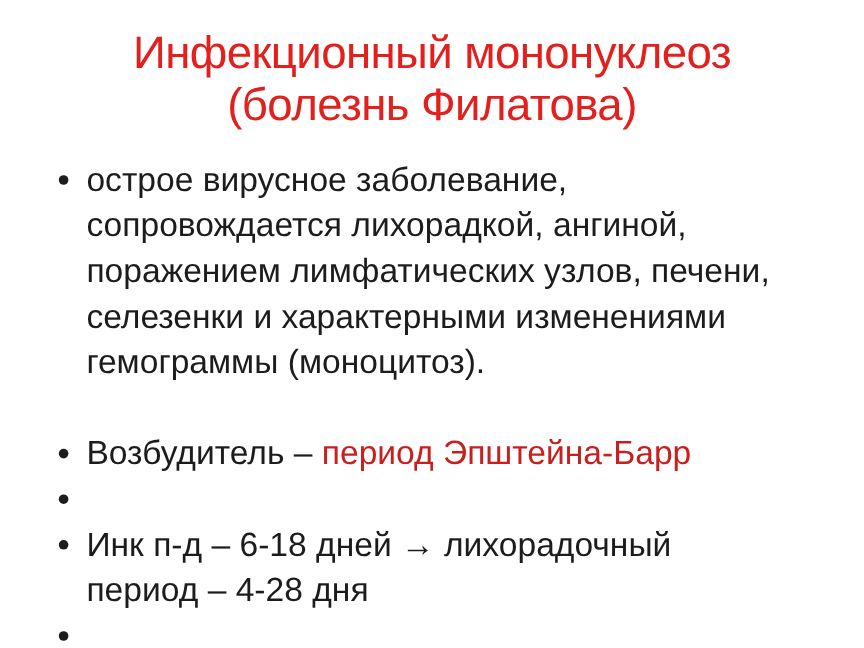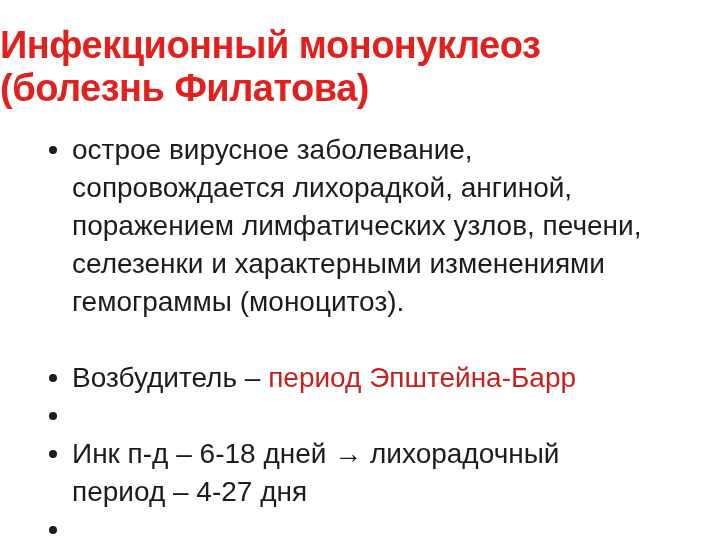--- a/index.html
+++ b/index.html
@@ -17,23 +17,24 @@
     position: relative;
     width: 720px;
     height: 540px;
     background: var(--bg-color, #ffffff);
   }
   .slide-title {
     position: absolute;
     top: 24px;
     left: 0;
     right: 0;
+    text-align: center;
     font-size: 38px;
     line-height: 43px;
-    font-weight: bold;
+    font-weight: normal;
     color: var(--title-color, #e2201d);
     white-space: pre-line;
     letter-spacing: -0.5px;
   }
   .content {
     position: absolute;
     top: 131px;
     left: 48px;
     width: 640px;
   }
@@ -77,18 +78,18 @@
 сопровождается лихорадкой, ангиной,
 поражением лимфатических узлов, печени,
 селезенки и характерными изменениями
 гемограммы (моноцитоз).</div>
 
     <div class="bullet"><span>Возбудитель – </span><span class="accent">период Эпштейна-Барр</span></div>
 
     <div class="bullet"></div>
 
     <div class="bullet">Инк п-д – 6-18 дней → лихорадочный
-период – 4-27 дня</div>
+период – 4-28 дня</div>
 
     <div class="bullet"></div>
 
   </div>
 </div>
 
 </body></html>

